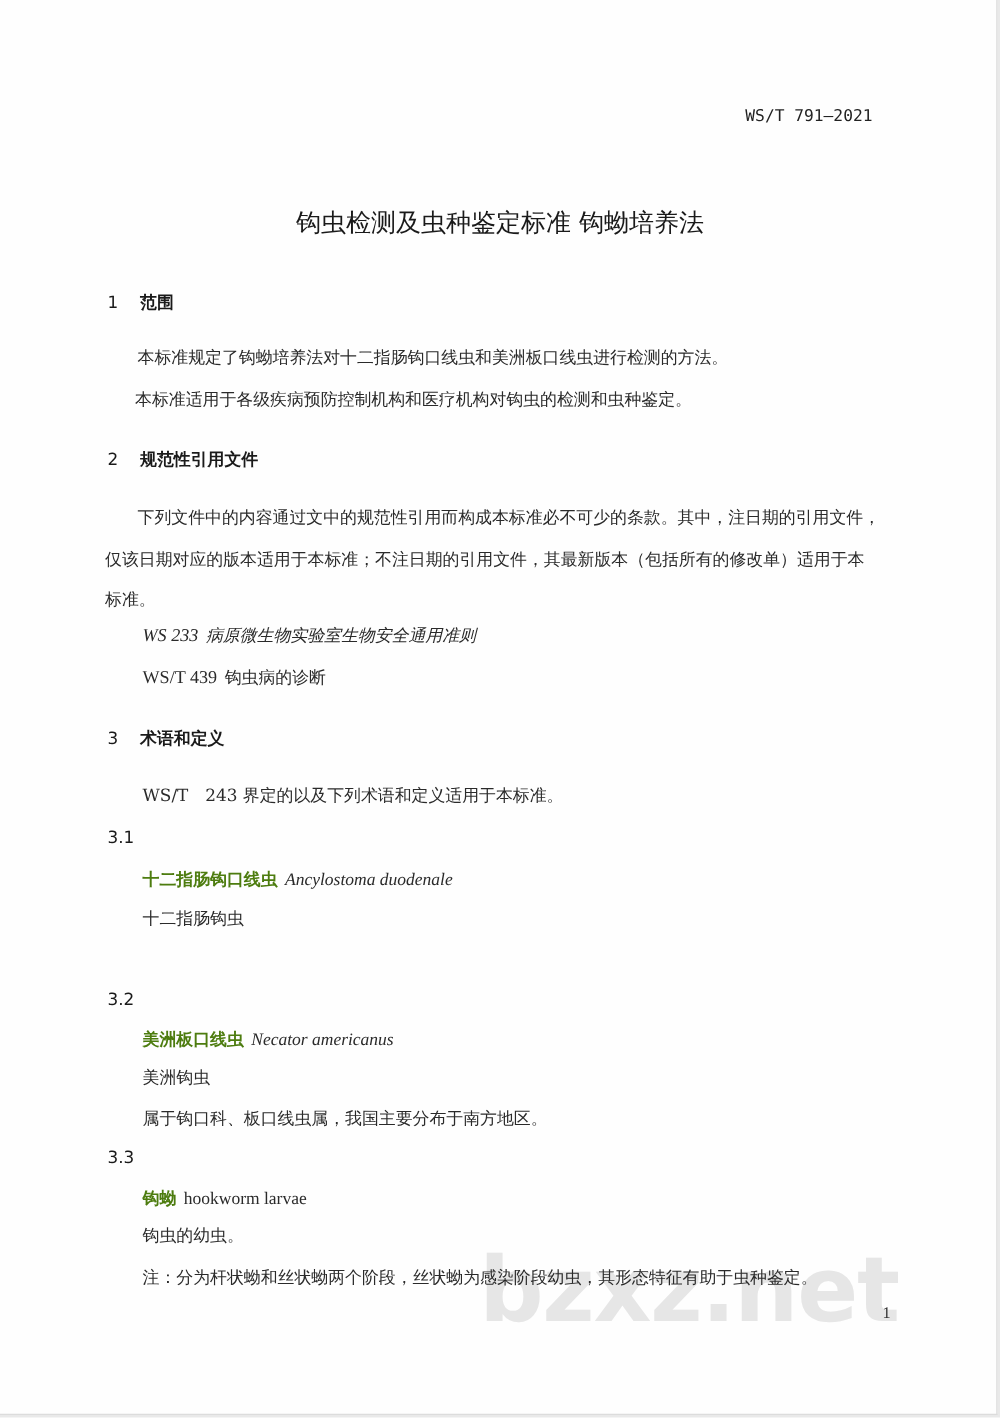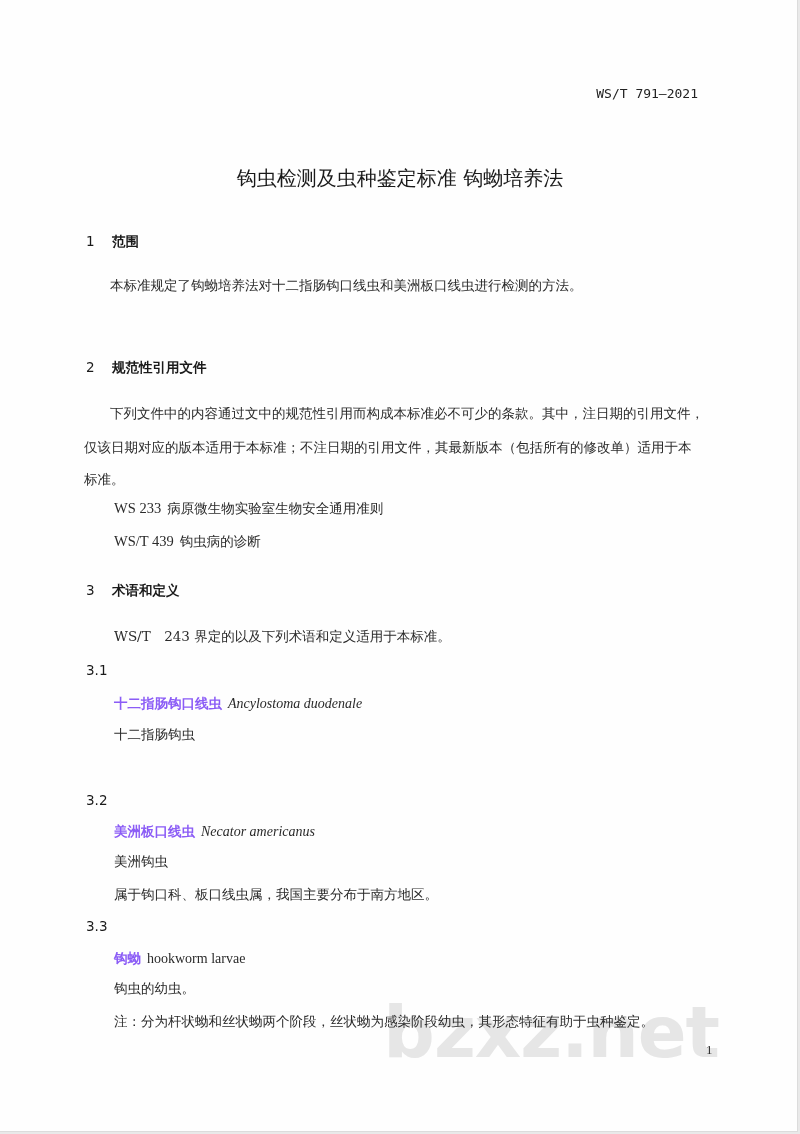--- a/index.html
+++ b/index.html
@@ -5,21 +5,21 @@
   html, body { margin:0; padding:0; }
   body { width:800px; height:1134px; background:#e9e9e9; position:relative; overflow:hidden; font-family:"DejaVu Serif", serif; color:#222; }
   .page { position:absolute; left:0; top:0; width:797px; height:1131px; background:#fefefe; border-right:1px solid #dcdcdc; border-bottom:1px solid #dcdcdc; }
   .abs { position:absolute; white-space:nowrap; }
   .std-code { right:78px; top:86px; font-family:"DejaVu Sans Mono", monospace; font-size:13px; color:#222; }
   .title { left:0; width:800px; top:165px; text-align:center; font-family:"DejaVu Sans", sans-serif; font-size:20px; color:#1a1a1a; }
   .h { font-family:"DejaVu Sans", sans-serif; font-size:13.5px; color:#1a1a1a; }
   .h .num { display:inline-block; width:26px; }
   .h .txt { font-weight:bold; }
   .p { font-family:"DejaVu Serif", serif; font-size:13.5px; color:#2a2a2a; }
-  .term-cn { font-family:"DejaVu Sans", sans-serif; font-weight:bold; font-size:13.5px; color:#8b5cf6; }
+  .term-cn { font-family:"DejaVu Sans", sans-serif; font-weight:bold; font-size:13.5px; color:#4d7c0f; }
   .term-en { font-family:"Liberation Serif", serif; font-size:14px; color:#2a2a2a; margin-left:6px; }
   .term-en.it { font-style:italic; }
   .subnum { font-family:"DejaVu Sans", sans-serif; font-size:13.5px; color:#1a1a1a; }
   .ref-code { font-family:"Liberation Serif", serif; font-size:14.5px; margin-right:6px; }
   .watermark { right:78px; top:990px; font-family:"DejaVu Sans", sans-serif; font-weight:bold; font-size:72px; color:#e6e6e6; letter-spacing:-1px; z-index:0; }
   .content { position:absolute; left:0; top:0; width:776px; height:1134px; z-index:1; }
   .pagenum { left:706px; top:1042px; font-family:"Liberation Serif", serif; font-size:13px; color:#333; }
 </style>
 </head>
 <body>
@@ -29,29 +29,30 @@
 
   <div class="content">
     <div class="abs std-code">WS/T 791—2021</div>
 
     <div class="abs title">钩虫检测及虫种鉴定标准 钩蚴培养法</div>
 
     <div class="abs h" style="left:86px; top:233px;">
       <span class="num">1</span><span class="txt">范围</span>
     </div>
     <div class="abs p" style="left:110px; top:277px;">本标准规定了钩蚴培养法对十二指肠钩口线虫和美洲板口线虫进行检测的方法。</div>
+    <div class="abs p" style="left:108px; top:311px;">本标准适用于各级疾病预防控制机构和医疗机构对钩虫的检测和虫种鉴定。</div>
 
     <div class="abs h" style="left:86px; top:359px;">
       <span class="num">2</span><span class="txt">规范性引用文件</span>
     </div>
     <div class="abs p" style="left:110px; top:405px;">下列文件中的内容通过文中的规范性引用而构成本标准必不可少的条款。其中，注日期的引用文件，</div>
     <div class="abs p" style="left:84px; top:439px;">仅该日期对应的版本适用于本标准；不注日期的引用文件，其最新版本（包括所有的修改单）适用于本</div>
     <div class="abs p" style="left:84px; top:471px;">标准。</div>
 
-    <div class="abs p" style="left:114px; top:500px;">
+    <div class="abs p" style="left:114px; top:500px;font-style:italic;">
       <span class="ref-code">WS 233</span><span>病原微生物实验室生物安全通用准则</span>
     </div>
     <div class="abs p" style="left:114px; top:533px;text-align:center;">
       <span class="ref-code">WS/T 439</span><span>钩虫病的诊断</span>
     </div>
 
     <div class="abs h" style="left:86px; top:582px;">
       <span class="num">3</span><span class="txt">术语和定义</span>
     </div>
     <div class="abs p" style="left:114px; top:628px;">WS/T　243 界定的以及下列术语和定义适用于本标准。</div>

